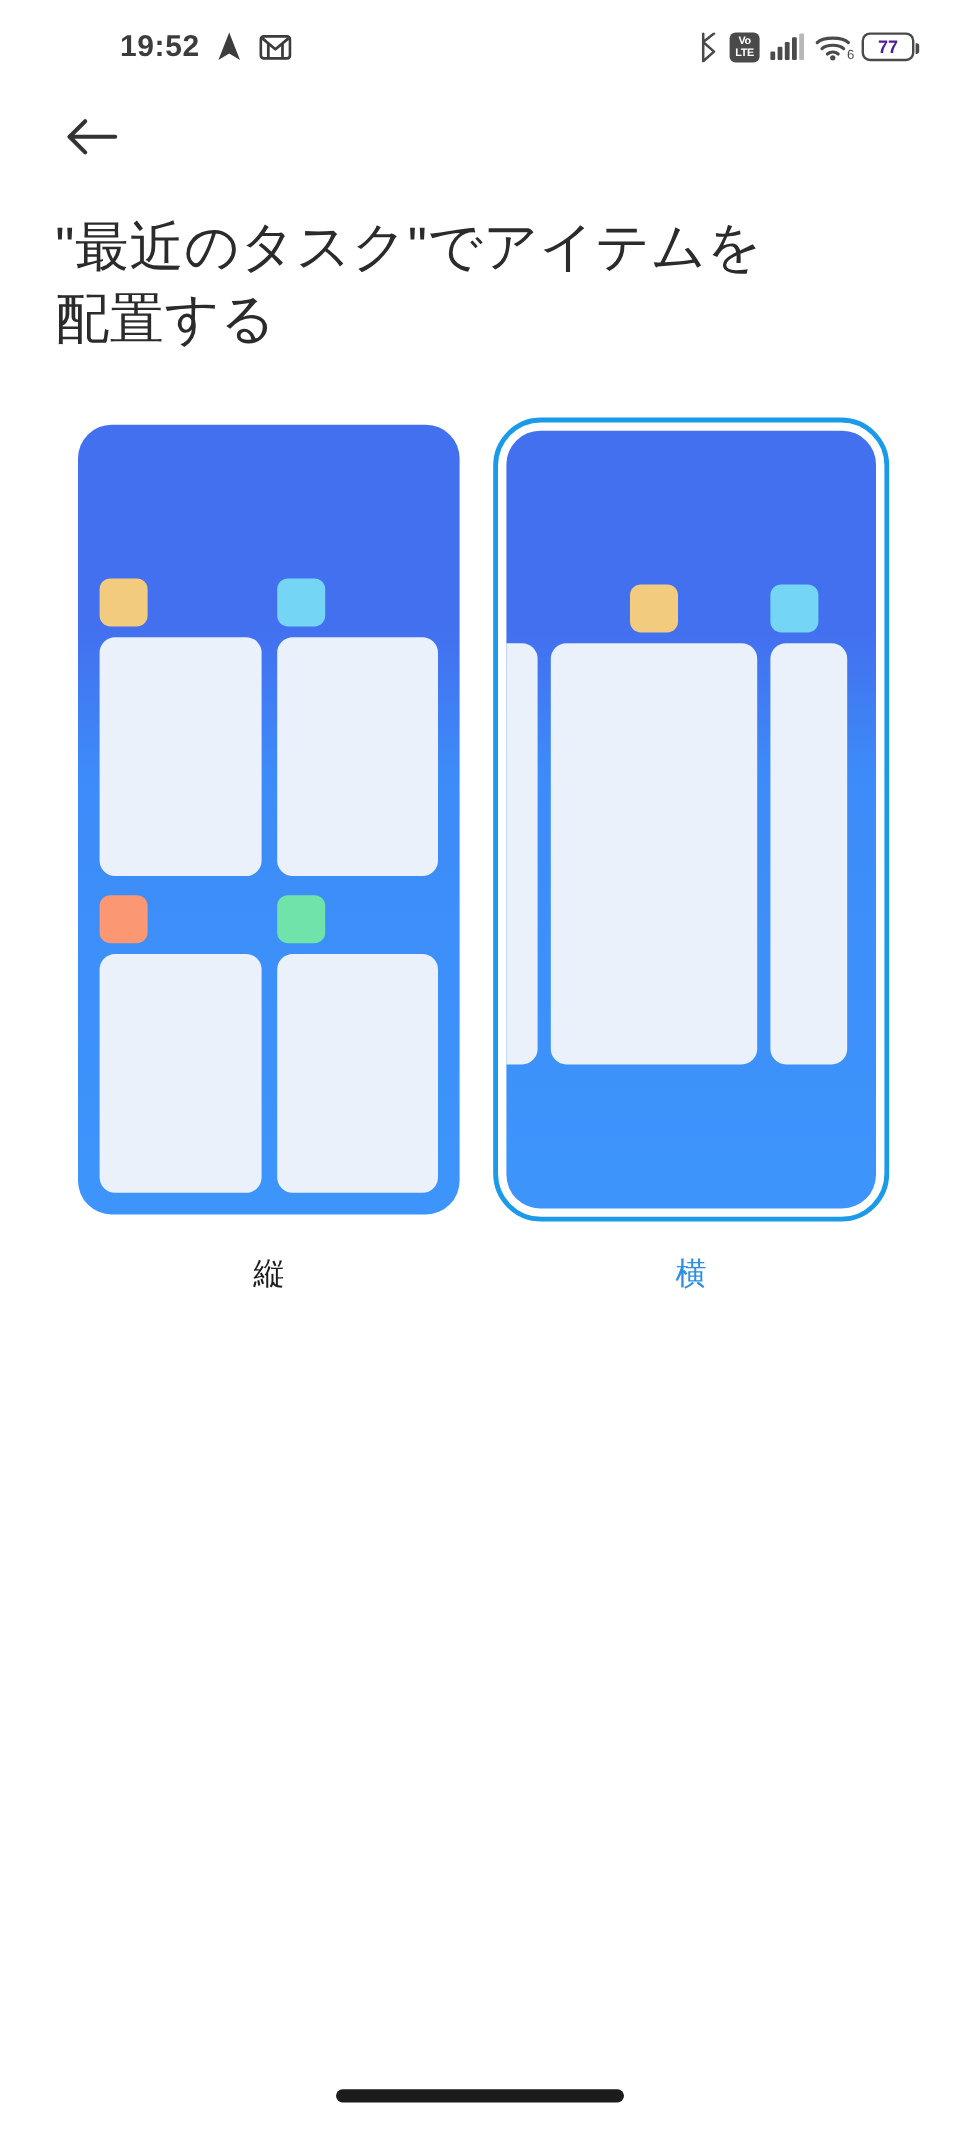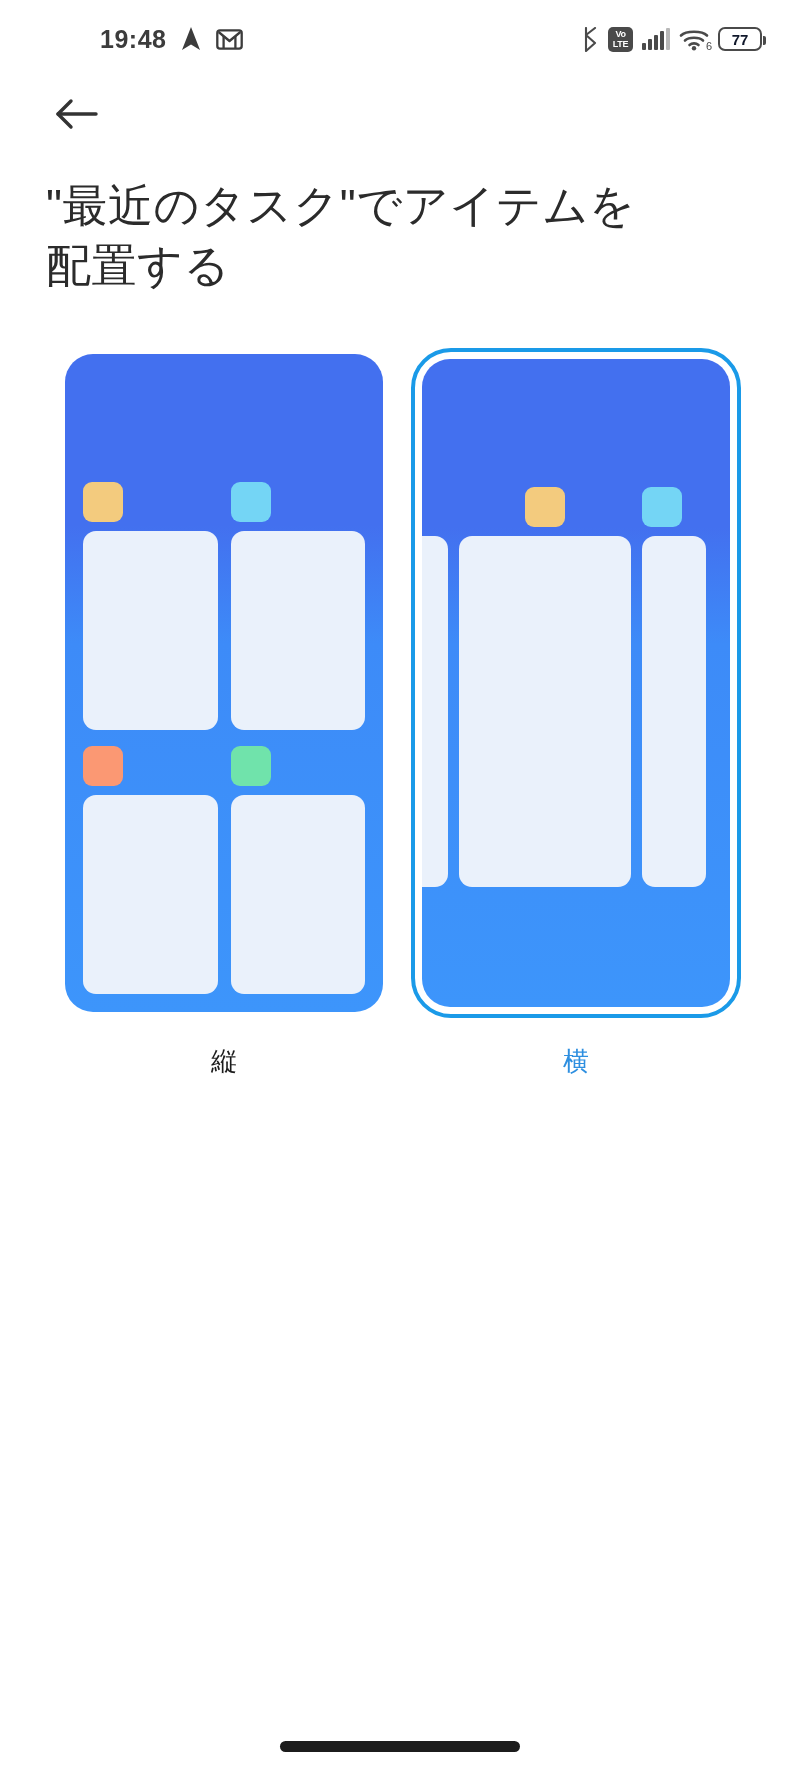--- a/index.html
+++ b/index.html
@@ -78,21 +78,21 @@
     display:flex;align-items:center;justify-content:center;
   }
   .battery:after{
     content:"";
     position:absolute;right:-6px;top:7px;
     width:3px;height:9px;
     background:#4a4a4a;
     border-radius:0 2px 2px 0;
   }
   .battery span{
-    font-size:15px;font-weight:bold;color:#0f172a;line-height:1;
+    font-size:15px;font-weight:bold;color:#4c1d95;line-height:1;
   }
 
   
   .navbar{ height:76px; display:flex; align-items:center; padding-left:46px;}
   .back-btn{
     width:62px;height:62px;
     display:flex;align-items:center;justify-content:center;
     cursor:pointer;
   }
 
@@ -193,21 +193,21 @@
     background:#1c1c1c;
     border-radius:6px;
   }
 </style>
 </head>
 <body>
 
 <div class="statusbar">
 
   <div class="sb-left">
-    <span class="sb-clock">19:48</span>
+    <span class="sb-clock">19:52</span>
 
     <span>
       <svg class="ico" width="22" height="26" viewBox="0 0 22 26">
         <path d="M11 1 L20 24 L11 18.5 L2 24 Z" fill="#3c3c3c"></path>
       </svg>
     </span>
 
     <span>
       <svg class="ico" width="27" height="21" viewBox="0 0 27 21">
         <rect x="1.3" y="1.3" width="24.4" height="18.4" rx="2.6" fill="none" stroke="#3c3c3c" stroke-width="2.3"></rect>

